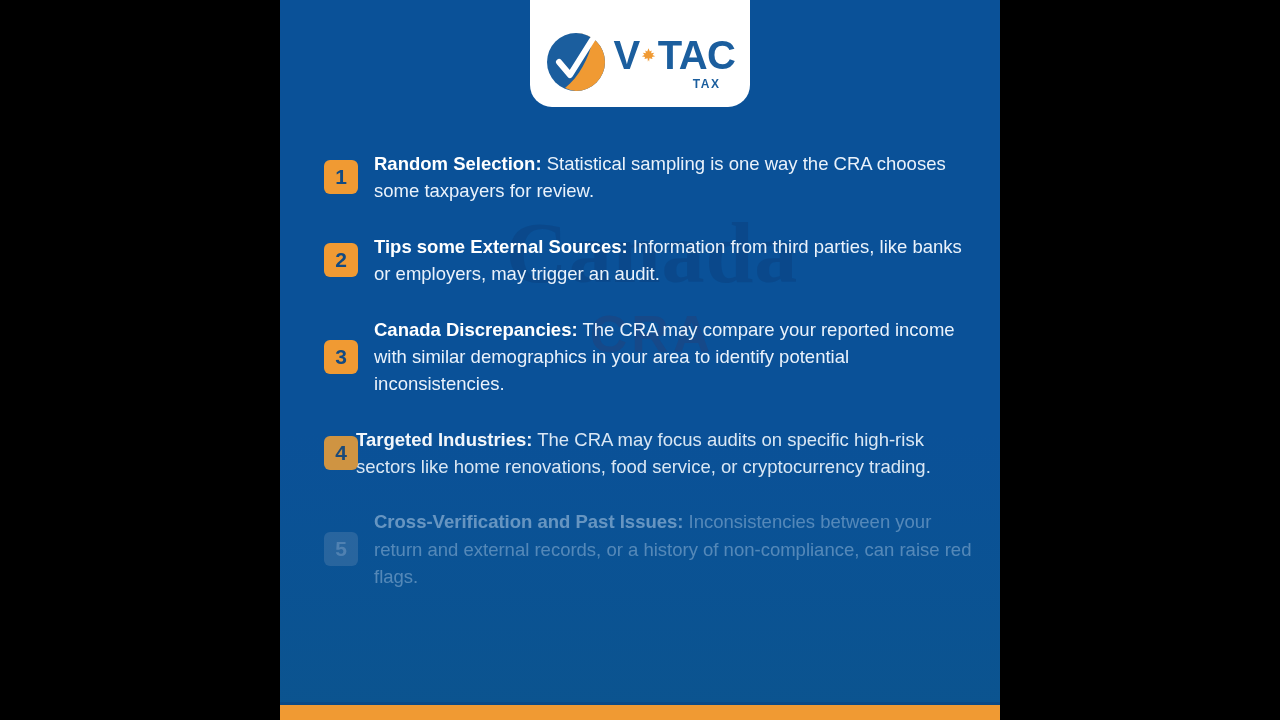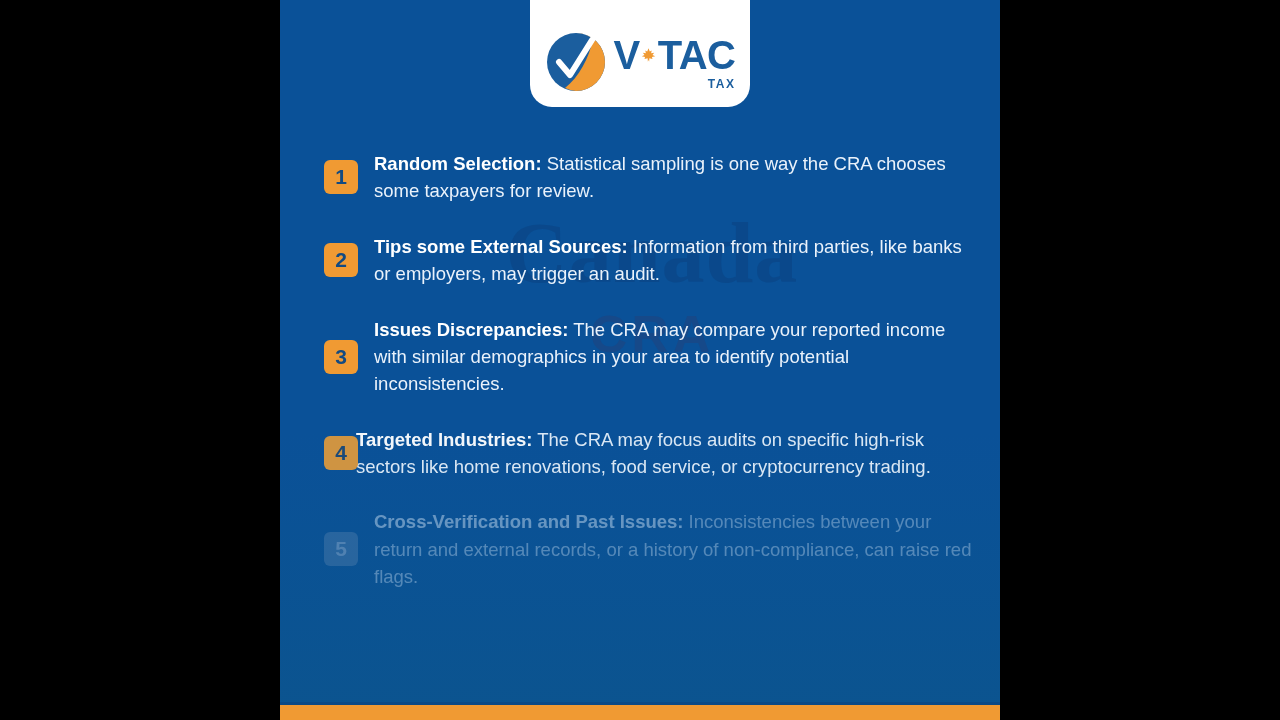--- a/index.html
+++ b/index.html
@@ -107,21 +107,21 @@
     display: inline-block;
     margin: 0 2px 0 1px;
     line-height: 0;
   }
   .logo-word-sub {
     font-size: 12px;
     font-weight: 700;
     color: #1b5e9e;
     letter-spacing: 1.5px;
     margin-top: 3px;
-    margin-right: 0;
+    margin-right: 15px;
     font-family: "Liberation Sans", sans-serif;
   }
 
   
   #list {
     position: absolute;
     left: 0;
     top: 150px;
     width: 720px;
     padding: 0 28px 0 40px;
@@ -246,21 +246,21 @@
       <div class="item">
         <div class="badge">2</div>
         <div class="item-text">
           <b>Tips some External Sources:</b><span> Information from third parties, like banks or employers, may trigger an audit.</span>
         </div>
       </div>
 
       <div class="item">
         <div class="badge">3</div>
         <div class="item-text">
-          <b>Issues Discrepancies:</b><span> The CRA may compare your reported income with similar demographics in your area to identify potential inconsistencies.</span>
+          <b>Canada Discrepancies:</b><span> The CRA may compare your reported income with similar demographics in your area to identify potential inconsistencies.</span>
         </div>
       </div>
 
       <div class="item fade-mid">
         <div class="badge">4</div>
         <div class="item-text">
           <b>Targeted Industries:</b><span> The CRA may focus audits on specific high-risk sectors like home renovations, food service, or cryptocurrency trading.</span>
         </div>
       </div>
 

